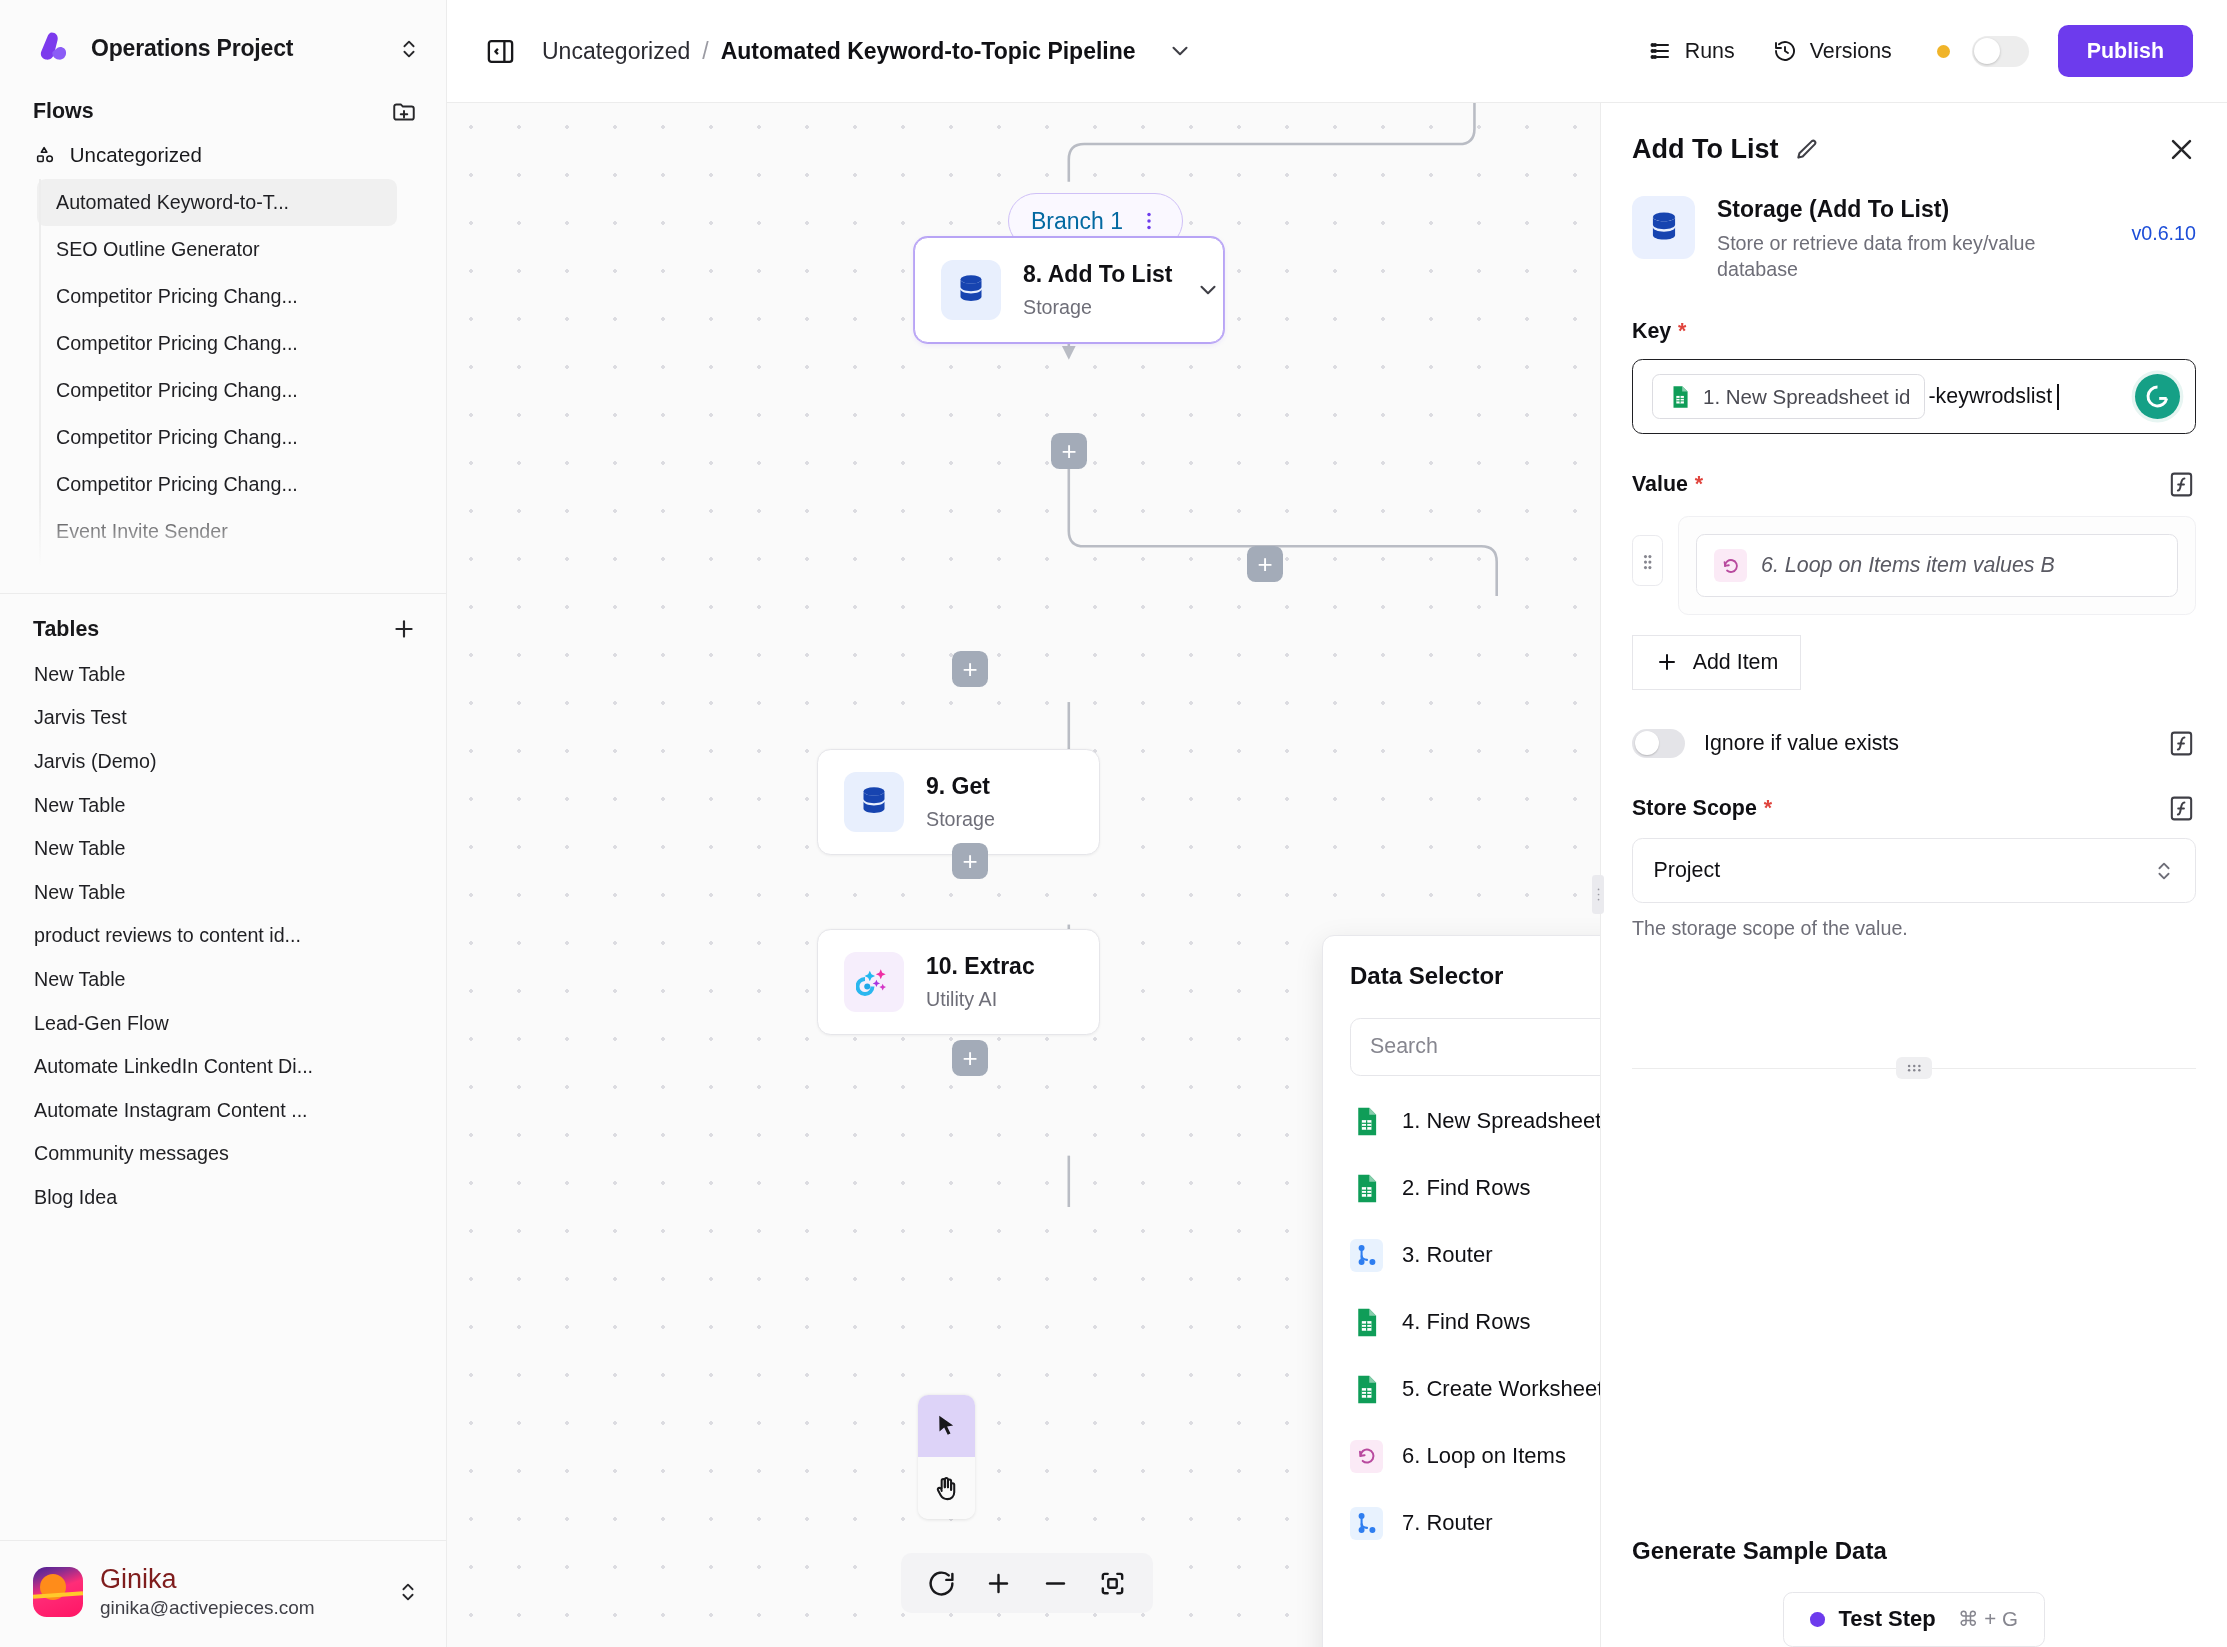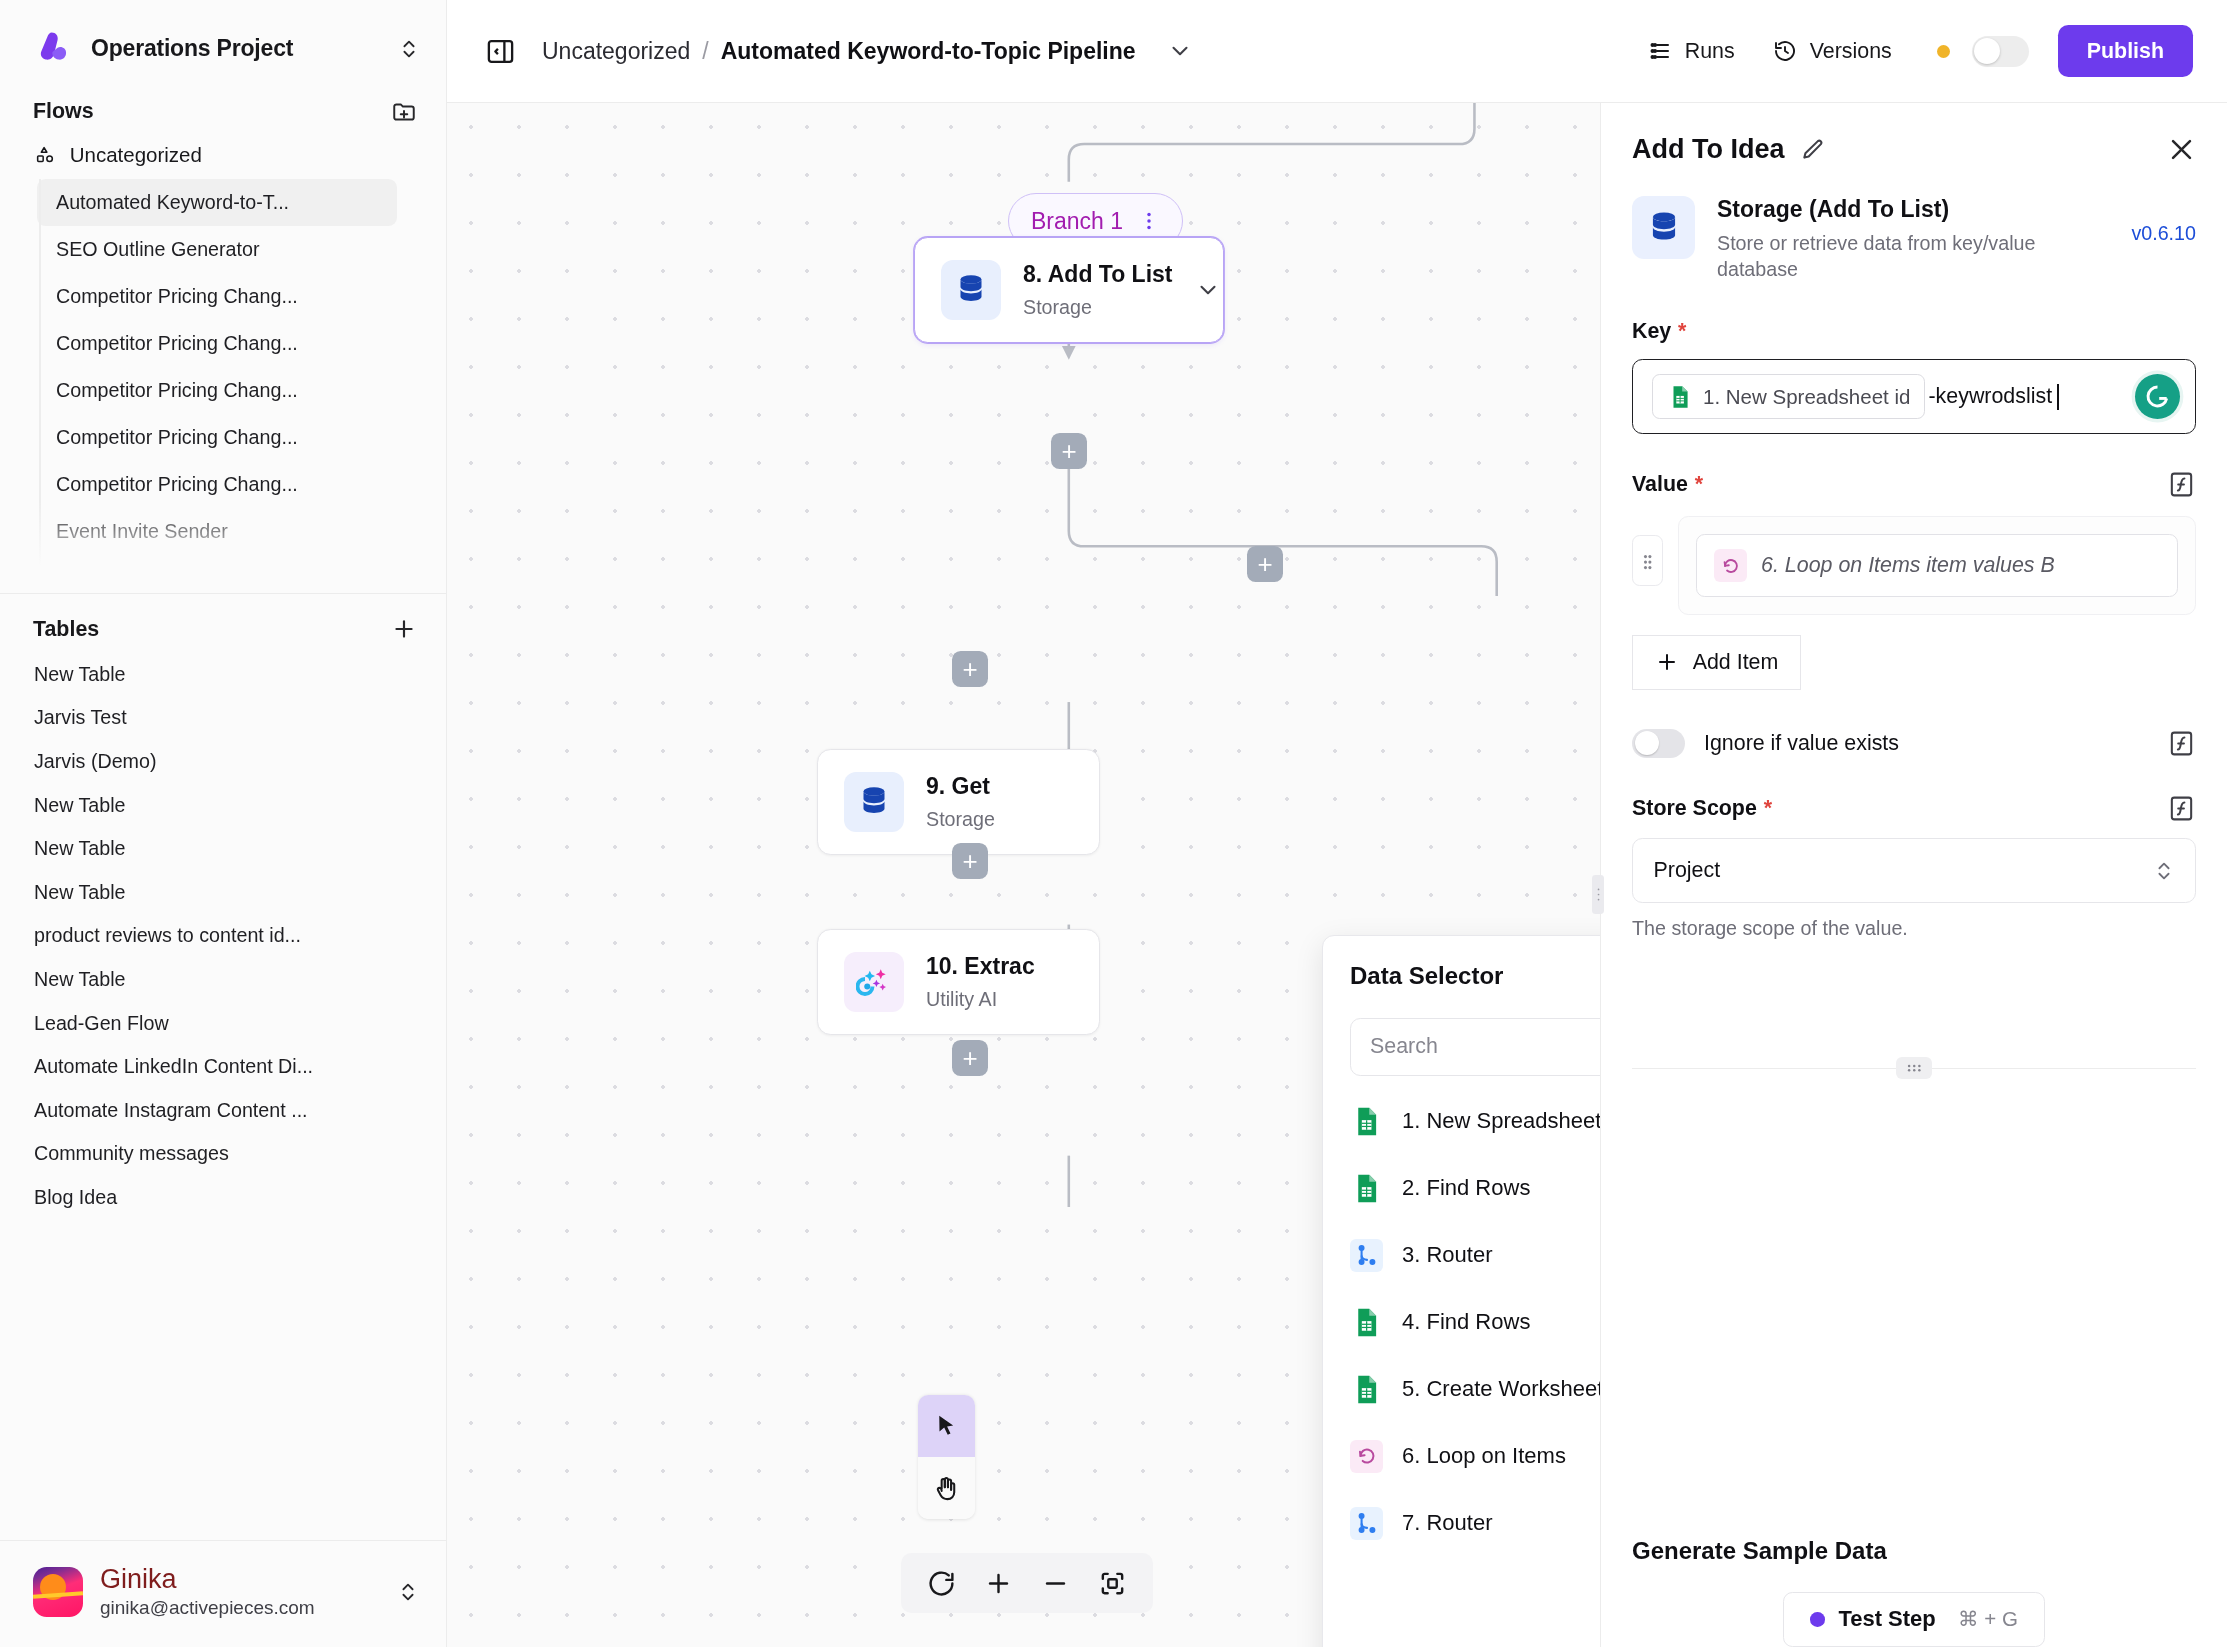--- a/index.html
+++ b/index.html
@@ -114,21 +114,21 @@
   .node.selected { border-color:#b8a4f5; box-shadow: 0 0 0 0.9px #b8a4f5, 0 1.7px 5.1px rgba(109,59,237,.10); }
   .node .nbadge { width:60px;height:60px;border-radius:12px; display:flex;align-items:center;justify-content:center; flex:0 0 60px;}
   .node .ntitle { font-size:23px; font-weight:700; color:#101014; line-height:1.2; white-space:nowrap;}
   .node .nsub { font-size:19.7px; color:#6e6e78; margin-top:6.8px; white-space:nowrap;}
   .node .nchev { width:26px;height:26px;color:#3f3f46; margin-left:auto; flex:0 0 26px;}
 
   .branch-pill {
     position:absolute; border:0.9px solid #cfc0f7; background:#faf8ff; border-radius:855px;
     display:flex; align-items:center; gap:15.4px; padding: 13.7px 22px;
   }
-  .branch-pill .bl { font-size:23px; color:#a21caf; font-weight:500; }
+  .branch-pill .bl { font-size:23px; color:#0369a1; font-weight:500; }
   .plus-chip {
     position:absolute; width:36px;height:36px;border-radius:8.6px;background:#a3abb8;
     display:flex;align-items:center;justify-content:center; color:#fff; font-size:26px; line-height:1;
     cursor:pointer;
   }
 
   .tools { position:absolute; left:471px; bottom:128px; width:57px;
      border-radius:10.3px; overflow:hidden; background:#fafafa; box-shadow:0 0.9px 3.4px rgba(0,0,0,.10); }
   .tool { width:57px;height:62px; display:flex;align-items:center;justify-content:center; cursor:pointer; background:#fafafa;}
   .tool.sel { background:#ddd3f8; }
@@ -695,21 +695,21 @@
     <div class="rpanel">
       <div class="edge-handle">
         <svg viewBox="0 0 6 20" width="5.1" height="17" fill="currentColor">
             <circle cx="3" cy="4" r="1"></circle>
             <circle cx="3" cy="10" r="1"></circle>
             <circle cx="3" cy="16" r="1"></circle>
           </svg>
       </div>
 
       <div class="rp-head">
-        <span class="rp-title">Add To Idea</span>
+        <span class="rp-title">Add To List</span>
         <span class="rp-edit">
           <svg viewBox="0 0 24 24" width="26" height="26" fill="none" stroke="currentColor" stroke-width="1.9" stroke-linecap="round" stroke-linejoin="round">
               <path d="M16.5 3.8a2 2 0 0 1 2.8 2.8L8 18l-4 1 1-4z"></path>
             </svg>
         </span>
         <span class="rp-close">
           <svg viewBox="0 0 24 24" width="29" height="29" fill="none" stroke="currentColor" stroke-width="2.1" stroke-linecap="round">
               <line x1="5" y1="5" x2="19" y2="19"></line>
               <line x1="19" y1="5" x2="5" y2="19"></line>
             </svg>

